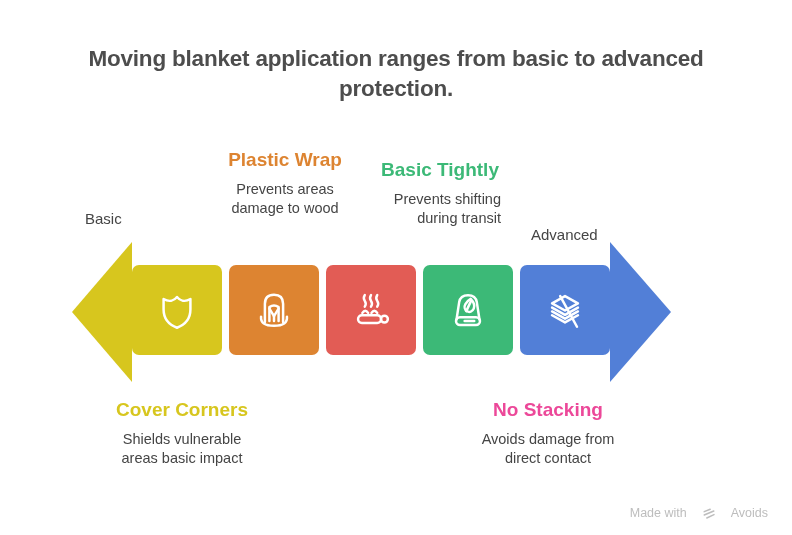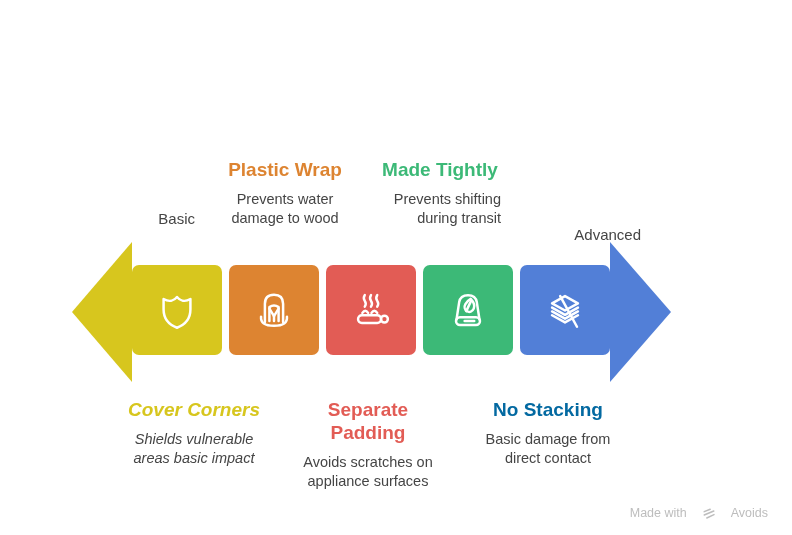--- a/index.html
+++ b/index.html
@@ -6,34 +6,34 @@
   .canvas{
     position:relative;width:792px;height:535px;background:#ffffff;overflow:hidden;
     font-family:"Liberation Sans", sans-serif;
   }
   .title{
     position:absolute;top:44px;left:50%;transform:translateX(-50%);
     width:656px;text-align:center;font-size:22.5px;font-weight:bold;
     line-height:30px;letter-spacing:-0.2px;color:#4d4d4d;
   }
   .side-label{
-    position:absolute;top:210px;width:110px;text-align:right;
+    position:absolute;top:210px;width:110px;text-align:left;
     font-size:15px;color:#454545;
   }
   .side-label.basic{left:85px;}
   .side-label.advanced{left:531px;margin-top:16px;}
 
   .step-col{position:absolute;width:180px;text-align:center;}
   .step-col .step-title{font-size:19px;font-weight:bold;line-height:23px;margin:0 auto 9px auto;}
   .step-col .step-desc{font-size:14.5px;line-height:19px;color:#454545;margin:0 auto;}
-  .col-plastic{left:195px;top:158px;}
+  .col-plastic{left:195px;top:148px;}
   .col-plastic .step-desc{width:130px;}
   .col-wraptight{left:350px;top:158px;}
   .col-wraptight .step-desc{width:122px;text-align:right;}
-  .col-cover{left:104px;top:398px;font-style:italic;}
+  .col-cover{left:92px;top:398px;}
   .col-cover .step-desc{width:142px;}
   .col-separate{left:278px;top:398px;}
   .col-separate .step-title{width:102px;}
   .col-separate .step-desc{width:152px;}
   .col-nostack{left:458px;top:398px;}
   .col-nostack .step-desc{width:152px;}
 
   .arrow-head{position:absolute;top:242px;width:0;height:0;
     border-top:70px solid transparent;border-bottom:70px solid transparent;}
   .arrow-left{left:72px;border-right:60px solid #d7c61e;}
@@ -50,30 +50,31 @@
     position:absolute;right:24px;bottom:15px;display:flex;align-items:center;gap:15px;
     font-size:12.5px;color:#bdbdbd;
   }
   .footer svg{display:block;}
 </style>
 </head>
 <body>
 
 <div class="canvas">
 
+  <div class="title">Moving blanket application ranges from basic to advanced protection.</div>
 
   <div class="side-label basic">Basic</div>
   <div class="side-label advanced">Advanced</div>
 
   <div class="step-col col-plastic">
     <div class="step-title" style="color: rgb(221, 132, 49);">Plastic Wrap</div>
-    <div class="step-desc">Prevents water damage to wood</div>
+    <div class="step-desc">Prevents areas damage to wood</div>
   </div>
   <div class="step-col col-wraptight">
-    <div class="step-title" style="color: rgb(60, 185, 119);">Made Tightly</div>
+    <div class="step-title" style="color: rgb(60, 185, 119);">Basic Tightly</div>
     <div class="step-desc">Prevents shifting during transit</div>
   </div>
 
   <div class="arrow-head arrow-left" style="border-right-color: rgb(215, 198, 30);"></div>
   <div class="arrow-head arrow-right" style="border-left-color: rgb(82, 127, 215);"></div>
 
   <div class="square sq-0" style="background-color: rgb(215, 198, 30);">
     <span>
       <svg width="46" height="46" viewBox="0 0 48 48" fill="none" stroke="#ffffff" stroke-width="2.6" stroke-linecap="round" stroke-linejoin="round">
         <path d="M10 12.5 C15.5 15.8 20.8 14.6 24 10.5 C27.2 14.6 32.5 15.8 38 12.5 L38 23.5 C38 32.8 32.6 39.2 24 42.5 C15.4 39.2 10 32.8 10 23.5 Z"></path>
@@ -128,27 +129,23 @@
         <path d="M10.5 29.5 L24 37 L37.5 29.5"></path>
         <path d="M19 9.5 L36.5 41.5"></path>
       </svg>
     </span>
   </div>
 
   <div class="step-col col-cover">
     <div class="step-title" style="color: rgb(215, 198, 30);">Cover Corners</div>
     <div class="step-desc">Shields vulnerable areas basic impact</div>
   </div>
-  <div class="step-col col-separate">
-    <div class="step-title" style="color: rgb(226, 92, 85);">Separate Padding</div>
-    <div class="step-desc">Avoids scratches on appliance surfaces</div>
-  </div>
   <div class="step-col col-nostack">
-    <div class="step-title" style="color: #0369a1;">No Stacking</div>
-    <div class="step-desc">Basic damage from direct contact</div>
+    <div class="step-title" style="color: #ec4899;">No Stacking</div>
+    <div class="step-desc">Avoids damage from direct contact</div>
   </div>
 
   <div class="footer">
     <span>Made with</span>
     <span>
       <svg width="14" height="13" viewBox="0 0 14 13" fill="none" stroke="#bdbdbd" stroke-width="1.5" stroke-linecap="round">
         <path d="M2.2 4.6 L8.2 2.2"></path>
         <path d="M2.2 8 L11.8 4"></path>
         <path d="M4.8 11 L12 7.6"></path>
       </svg>

